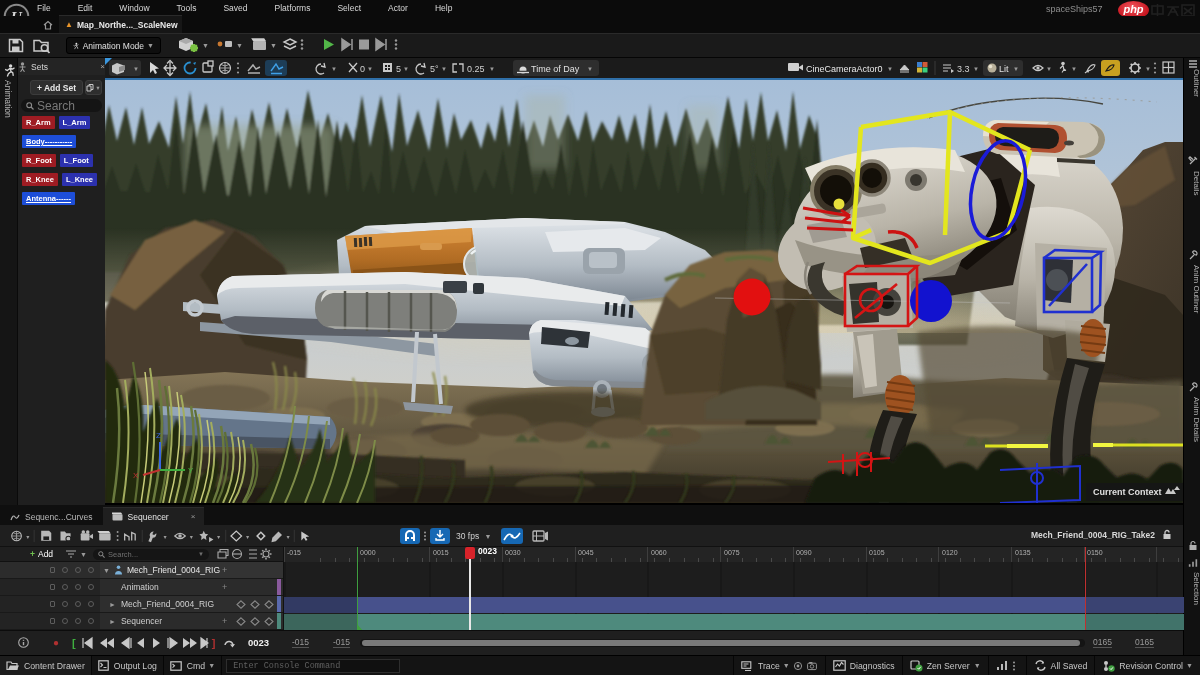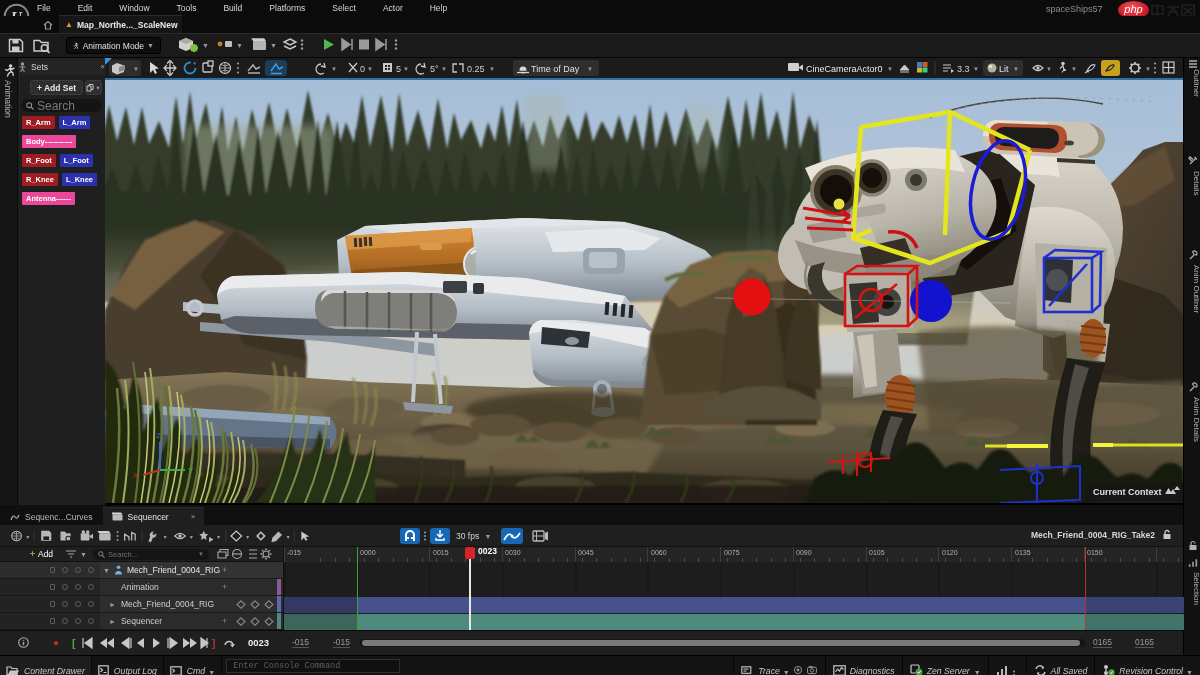--- a/index.html
+++ b/index.html
@@ -20,61 +20,61 @@
 .gsq{display:inline-block;width:5px;height:6px;border:1px solid #5d5d5d;border-radius:1px;margin-left:7px;vertical-align:middle;}
 
 #lstrip{left:0;top:58px;width:18px;height:447px;background:#151515;border-right:1px solid #0a0a0a;}
 #lstrip .vtx{position:absolute;left:3px;top:22px;writing-mode:vertical-rl;font-size:8.5px;color:#b5b5b5;}
 #setspanel{left:18px;top:58px;width:87px;height:447px;background:#1f1f1f;}
 #setshead{height:17px;background:#242424;display:flex;align-items:center;font-size:8.5px;color:#d8d8d8;padding:0 0;}
 .tagrow{display:flex;margin:0 0 6px 4px;}
 .tag{height:13px;border-radius:1px;color:#fff;font-size:7.5px;font-weight:bold;display:flex;align-items:center;justify-content:center;padding:0 4px;margin-right:4px;white-space:nowrap;overflow:hidden;}
 .tred{background:#9e1c23;}
 .tblue{background:#2c31ae;}
-.tgreen{background:#ec4899;}
+.tgreen{background:#1d4ed8;text-decoration:underline;}
 
 #vptool{left:105px;top:58px;width:1078px;height:22px;background:#1b1b1b;border-bottom:2px solid #2f6fa8;}
 #vpscene{left:105px;top:80px;width:1078px;height:423px;}
 
 #rsb{left:1183px;top:58px;width:17px;height:597px;background:#111;border-left:1px solid #000;}
 .vtab{position:absolute;left:0;width:17px;color:#b0b0b0;font-size:8px;writing-mode:vertical-rl;text-align:center;}
 
 #seq{left:0;top:505px;width:1183px;height:150px;background:#1f1f1f;}
 #seqtabs{height:20px;background:#0f0f0f;display:flex;align-items:flex-end;}
 #seqtool{height:22px;background:#1f1f1f;border-bottom:1px solid #111;display:flex;align-items:center;position:relative;}
 #seqadd{height:15px;background:#1f1f1f;border-bottom:1px solid #111;display:flex;align-items:center;position:relative;}
 
 .trow{position:relative;height:17px;border-bottom:1px solid #191919;display:flex;align-items:center;}
 .gutter{width:100px;height:100%;background:#232323;display:flex;align-items:center;justify-content:flex-end;padding-right:6px;color:#6f6f6f;font-size:7px;letter-spacing:3px;}
 .tname{font-size:8.5px;color:#d0d0d0;margin-left:8px;}
 
 #transport{height:24px;background:#1f1f1f;border-top:1px solid #0c0c0c;display:flex;align-items:center;position:relative;}
 .tico{color:#cfcfcf;font-size:9px;margin:0 3px;}
 
 #statusbar{left:0;top:655px;width:1200px;height:20px;background:#141414;border-top:1px solid #000;display:flex;align-items:center;font-size:9px;color:#c8c8c8;}
-.sbtn{height:20px;display:flex;align-items:flex-end;padding:0 6px;border-right:1px solid #060606;white-space:nowrap;font-size:8.7px;font-style:italic;}
+.sbtn{height:20px;display:flex;align-items:center;padding:0 6px;border-right:1px solid #060606;white-space:nowrap;font-size:8.7px;}
 #sbright .sbtn{padding:0 7px;}
 </style>
 </head>
 <body>
 
 <div class="abs" id="menubar">
   <div class="row" style="height:16px;padding-left:37px;gap:14px;">
     <span class="mi">File</span>
       <span class="mi">Edit</span>
       <span class="mi">Window</span>
       <span class="mi">Tools</span>
-      <span class="mi">Build</span>
+      <span class="mi">Saved</span>
       <span class="mi">Platforms</span>
       <span class="mi">Select</span>
       <span class="mi">Actor</span>
       <span class="mi">Help</span>
   </div>
   <div class="abs" style="left:1046px;top:4px;font-size:9px;color:#8f8f8f;">spaceShips57</div>
-  <div class="abs" style="left:1118px;top:1px;width:31px;height:18px;background:radial-gradient(ellipse at 45% 35%,#f2545c,#c61620 70%);border-radius:50%;color:#fff;font-weight:normal;font-style:italic;font-size:11px;text-align:center;line-height:17px;">php</div>
+  <div class="abs" style="left:1118px;top:1px;width:31px;height:18px;background:radial-gradient(ellipse at 45% 35%,#f2545c,#c61620 70%);border-radius:50%;color:#fff;font-weight:bold;font-style:italic;font-size:11px;text-align:center;line-height:17px;">php</div>
   <svg class="abs" style="left:1151px;top:3px;" width="46" height="14" viewBox="0 0 46 14">
     <g stroke="#202020" stroke-width="1.6" fill="none">
     <rect x="1" y="3" width="11" height="8"></rect>
         <line x1="6.5" y1="1" x2="6.5" y2="13"></line>
     <path d="M16 4 h12 M22 4 L17 13 M22 4 L27 13 M19 9 h7"></path>
     <rect x="31" y="2" width="12" height="11"></rect>
         <path d="M33 5 l8 6 M41 5 l-8 6"></path>
     </g>
   </svg>
 </div>

